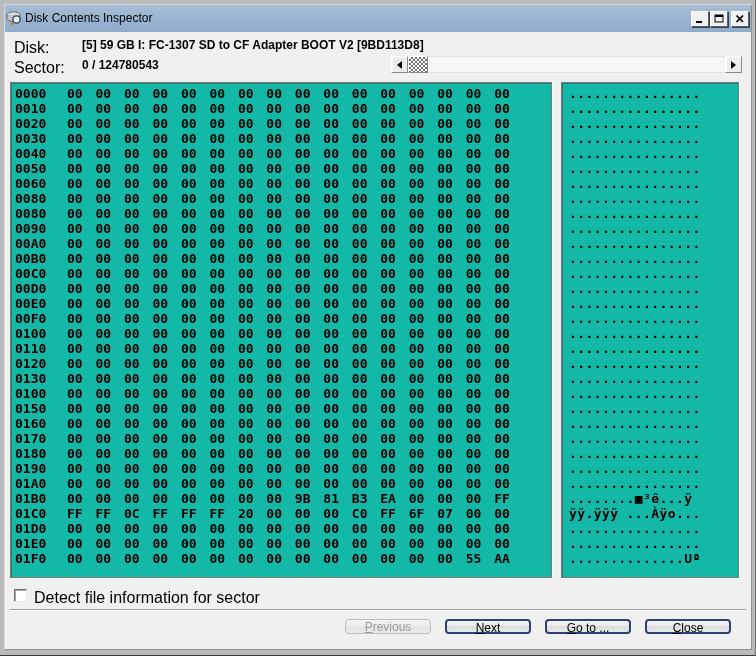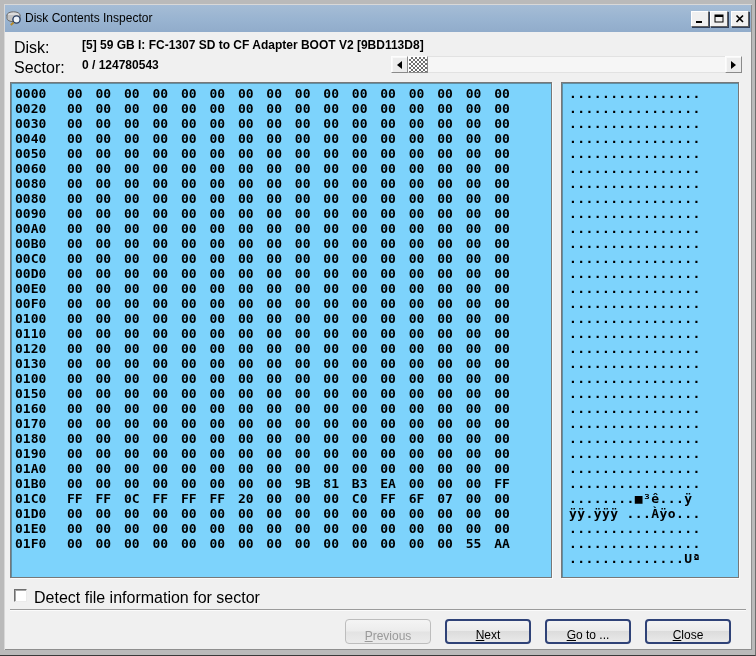--- a/index.html
+++ b/index.html
@@ -56,21 +56,21 @@
   .tri-left{width:0;height:0;border:4px solid transparent;border-right:5px solid #000;margin-left:-4px;}
   .tri-right{width:0;height:0;border:4px solid transparent;border-left:5px solid #000;margin-right:-4px;}
   .sb-thumb{
     width:20px;height:17px;box-sizing:border-box;flex:0 0 auto;
     border:1px solid;border-color:#fdfdfd #8a8a8a #8a8a8a #fdfdfd;
     background:
       repeating-conic-gradient(#6f6f6f 0% 25%, #ffffff 0% 50%) 0 0 / 4px 4px;
   }
   
   .panel{
-    position:absolute;top:82px;background:#7dd3fc;box-sizing:border-box;
+    position:absolute;top:82px;background:#14b8a6;box-sizing:border-box;
     border:1px solid #787878;
     box-shadow:inset 1px 1px 0 rgba(60,60,60,.45), 1px 1px 0 #fafafa;
     overflow:hidden;
   }
   .panel.hex{left:10px;width:542px;height:496px;padding:3px 0 0 4px;}
   .panel.ascii{left:561px;width:178px;height:496px;padding:3px 0 0 7px;}
   .hrow,.arow{
     font-family:"DejaVu Sans Mono",monospace;
     font-size:13px;font-weight:bold;line-height:15px;color:#000;white-space:pre;
   }
@@ -82,23 +82,23 @@
     position:absolute;left:14px;top:589px;width:13px;height:13px;background:#fff;
     border:1px solid;border-color:#6e6e6e #ebebeb #ebebeb #6e6e6e;
     box-shadow:inset 1px 1px 0 #a6a6a6;box-sizing:border-box;
   }
   .checkbox-label{position:absolute;left:34px;top:589px;font-size:16px;color:#000;}
   .divider{
     position:absolute;left:10px;top:609px;width:736px;height:0;
     border-top:1px solid #9b9b9b;border-bottom:1px solid #fbfbfb;
   }
   .btn{
-    position:absolute;top:619px;width:86px;height:25px;box-sizing:border-box;
+    position:absolute;top:619px;width:86px;height:15px;box-sizing:border-box;
     border-radius:4px;font-size:12px;color:#000;
-    display:flex;align-items:flex-end;justify-content:center;cursor:default;
+    display:flex;align-items:flex-start;justify-content:center;cursor:default;
   }
   .btn.enabled{
     border:2px solid var(--button-border,#2f4277);
     background:linear-gradient(180deg,#f3f3f3 0%,#ebebeb 45%,#dcdcdc 50%,#e9e9e9 100%);
   }
   .btn.disabled{
     border:1px solid #bdbdbd;
     background:linear-gradient(180deg,#f4f4f4 0%,#ececec 48%,#e3e3e3 52%,#ebebeb 100%);
     color:#9a9a9a;
   }
@@ -152,20 +152,21 @@
     </div>
     <div class="sb-thumb"></div>
     <div class="sb-btn right">
       <span class="tri-right"></span>
     </div>
   </div>
 
   <div class="panel hex">
     <div>
         <div class="hrow"><span class="off">0000</span><span class="bytes">00 00 00 00 00 00 00 00 00 00 00 00 00 00 00 00</span></div>
+        <div class="hrow"><span class="off">0010</span><span class="bytes">00 00 00 00 00 00 00 00 00 00 00 00 00 00 00 00</span></div>
         <div class="hrow"><span class="off">0020</span><span class="bytes">00 00 00 00 00 00 00 00 00 00 00 00 00 00 00 00</span></div>
         <div class="hrow"><span class="off">0030</span><span class="bytes">00 00 00 00 00 00 00 00 00 00 00 00 00 00 00 00</span></div>
         <div class="hrow"><span class="off">0040</span><span class="bytes">00 00 00 00 00 00 00 00 00 00 00 00 00 00 00 00</span></div>
         <div class="hrow"><span class="off">0050</span><span class="bytes">00 00 00 00 00 00 00 00 00 00 00 00 00 00 00 00</span></div>
         <div class="hrow"><span class="off">0060</span><span class="bytes">00 00 00 00 00 00 00 00 00 00 00 00 00 00 00 00</span></div>
         <div class="hrow"><span class="off">0080</span><span class="bytes">00 00 00 00 00 00 00 00 00 00 00 00 00 00 00 00</span></div>
         <div class="hrow"><span class="off">0080</span><span class="bytes">00 00 00 00 00 00 00 00 00 00 00 00 00 00 00 00</span></div>
         <div class="hrow"><span class="off">0090</span><span class="bytes">00 00 00 00 00 00 00 00 00 00 00 00 00 00 00 00</span></div>
         <div class="hrow"><span class="off">00A0</span><span class="bytes">00 00 00 00 00 00 00 00 00 00 00 00 00 00 00 00</span></div>
         <div class="hrow"><span class="off">00B0</span><span class="bytes">00 00 00 00 00 00 00 00 00 00 00 00 00 00 00 00</span></div>

